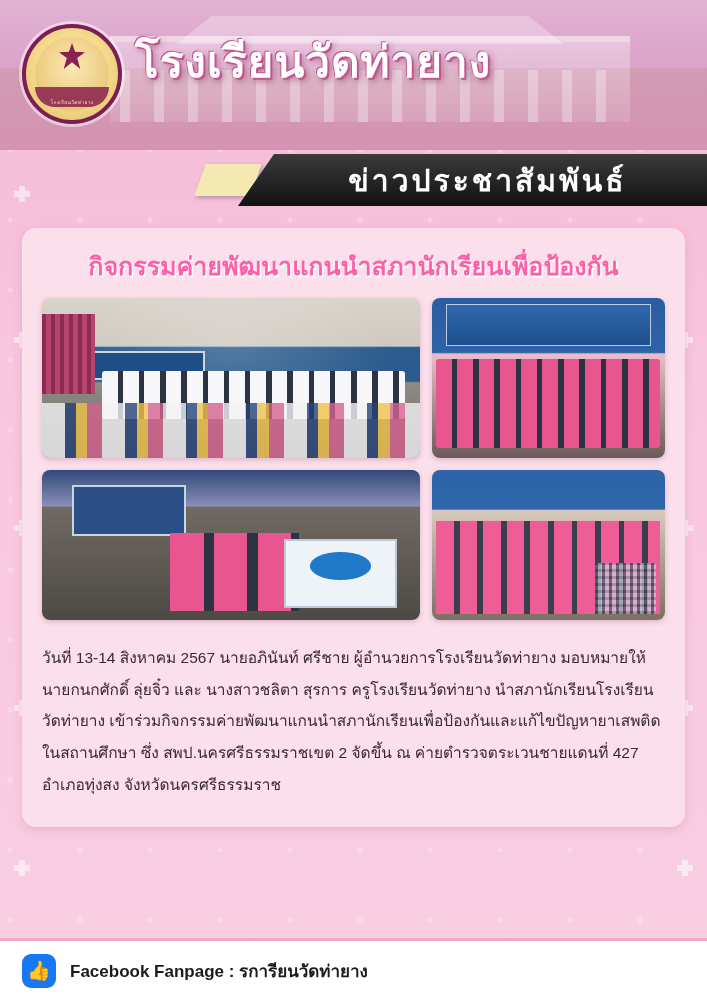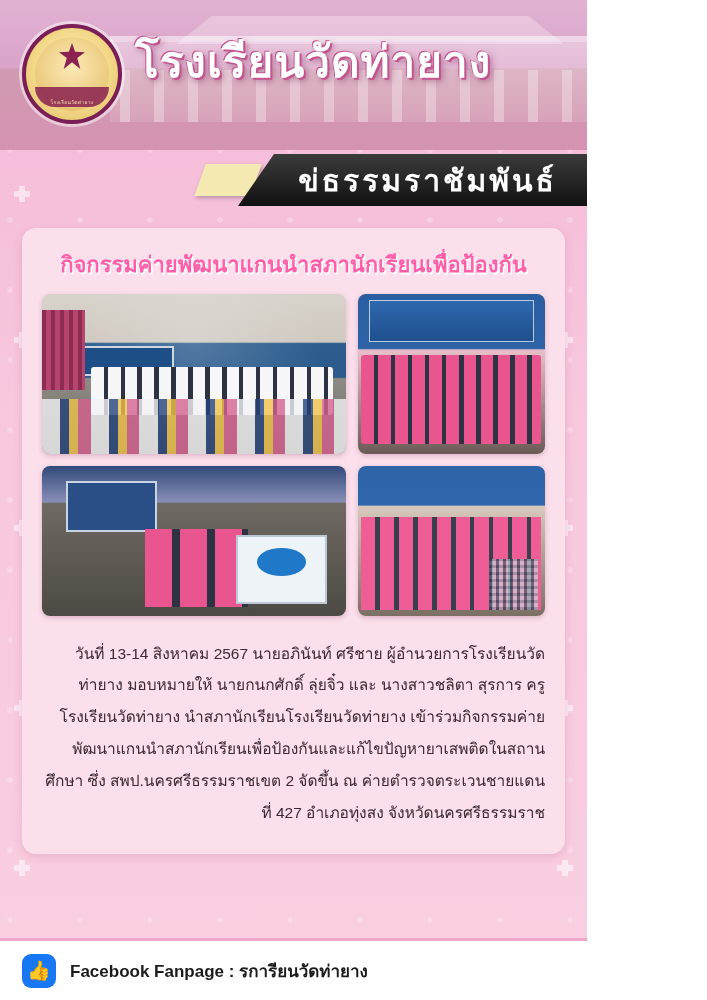--- a/index.html
+++ b/index.html
@@ -5,21 +5,21 @@
   * { box-sizing: border-box; margin: 0; padding: 0; }
   html, body {
     width: 707px; height: 1000px;
     font-family: "Liberation Sans", sans-serif;
     background: #ffffff;
     overflow: hidden;
   }
 
   .poster {
     position: relative;
-    width: 587px;
+    width: 707px;
     height: 1000px;
     background: #f6bcd8;
     background-image:
       linear-gradient(180deg, #f4b8d6 0%, #f8c7de 40%, #f9cfe2 100%);
     overflow: hidden;
   }
 
   
   .pattern {
     position: absolute; inset: 0;
@@ -144,21 +144,21 @@
   .card {
     position: absolute;
     left: 22px; right: 22px; top: 228px;
     background: #fbdfeb;
     border-radius: 14px;
     box-shadow: 0 3px 10px rgba(160,60,110,.18);
     padding: 22px 20px 26px 20px;
   }
   .headline {
     text-align: center;
-    font-size: 22px; font-weight: 700; line-height: 1.35;
+    font-size: 25px; font-weight: 700; line-height: 1.35;
     color: #ff5fa8;
     text-shadow: 1.5px 1.5px 0 #ffffff, -0.5px -0.5px 0 #ffffff;
   }
 
   .gallery {
     margin-top: 14px;
     display: grid;
     grid-template-columns: 1.62fr 1fr;
     grid-template-rows: 160px 150px;
     gap: 12px;
@@ -244,21 +244,21 @@
     content:""; position:absolute; left:22%; top:18%; width:56%; height:42%;
     border-radius:50%; background:#1f78c8;
   }
   .p4-people{
     position:absolute; left:34%; bottom:6%; width:34%; height:52%;
     background: repeating-linear-gradient(90deg,#e8558f 0 26%, #2d3342 26% 34%);
   }
 
   .body-text {
     margin-top: 22px;
-    text-align: right;
+    text-align: left;
     font-size: 15.5px;
     line-height: 2.05;
     color: #3b2a34;
   }
 
   
   .footer {
     position: absolute; left: 0; right: 0; bottom: 0;
     height: 62px;
     background: #ffffff;
@@ -307,21 +307,21 @@
     </div>
 
     <div class="title-block">
       <div class="school-th">โรงเรียนวัดท่ายาง</div>
     </div>
   </div>
 
   <div class="ribbon-wrap">
     <div class="ribbon-tail"></div>
     <div class="ribbon">
-      <span class="ribbon-text">ข่ธรรมราชัมพันธ์</span>
+      <span class="ribbon-text">ข่าวประชาสัมพันธ์</span>
     </div>
   </div>
 
   <div class="card">
     <div class="headline">
       <div>กิจกรรมค่ายพัฒนาแกนนำสภานักเรียนเพื่อป้องกัน</div>
     </div>
 
     <div class="gallery" style="grid-template-columns: 1.62fr 1fr; grid-template-rows: 160px 150px;">
       <div class="photo big p1" style="grid-area: 1 / 1 / 2 / 2;">

